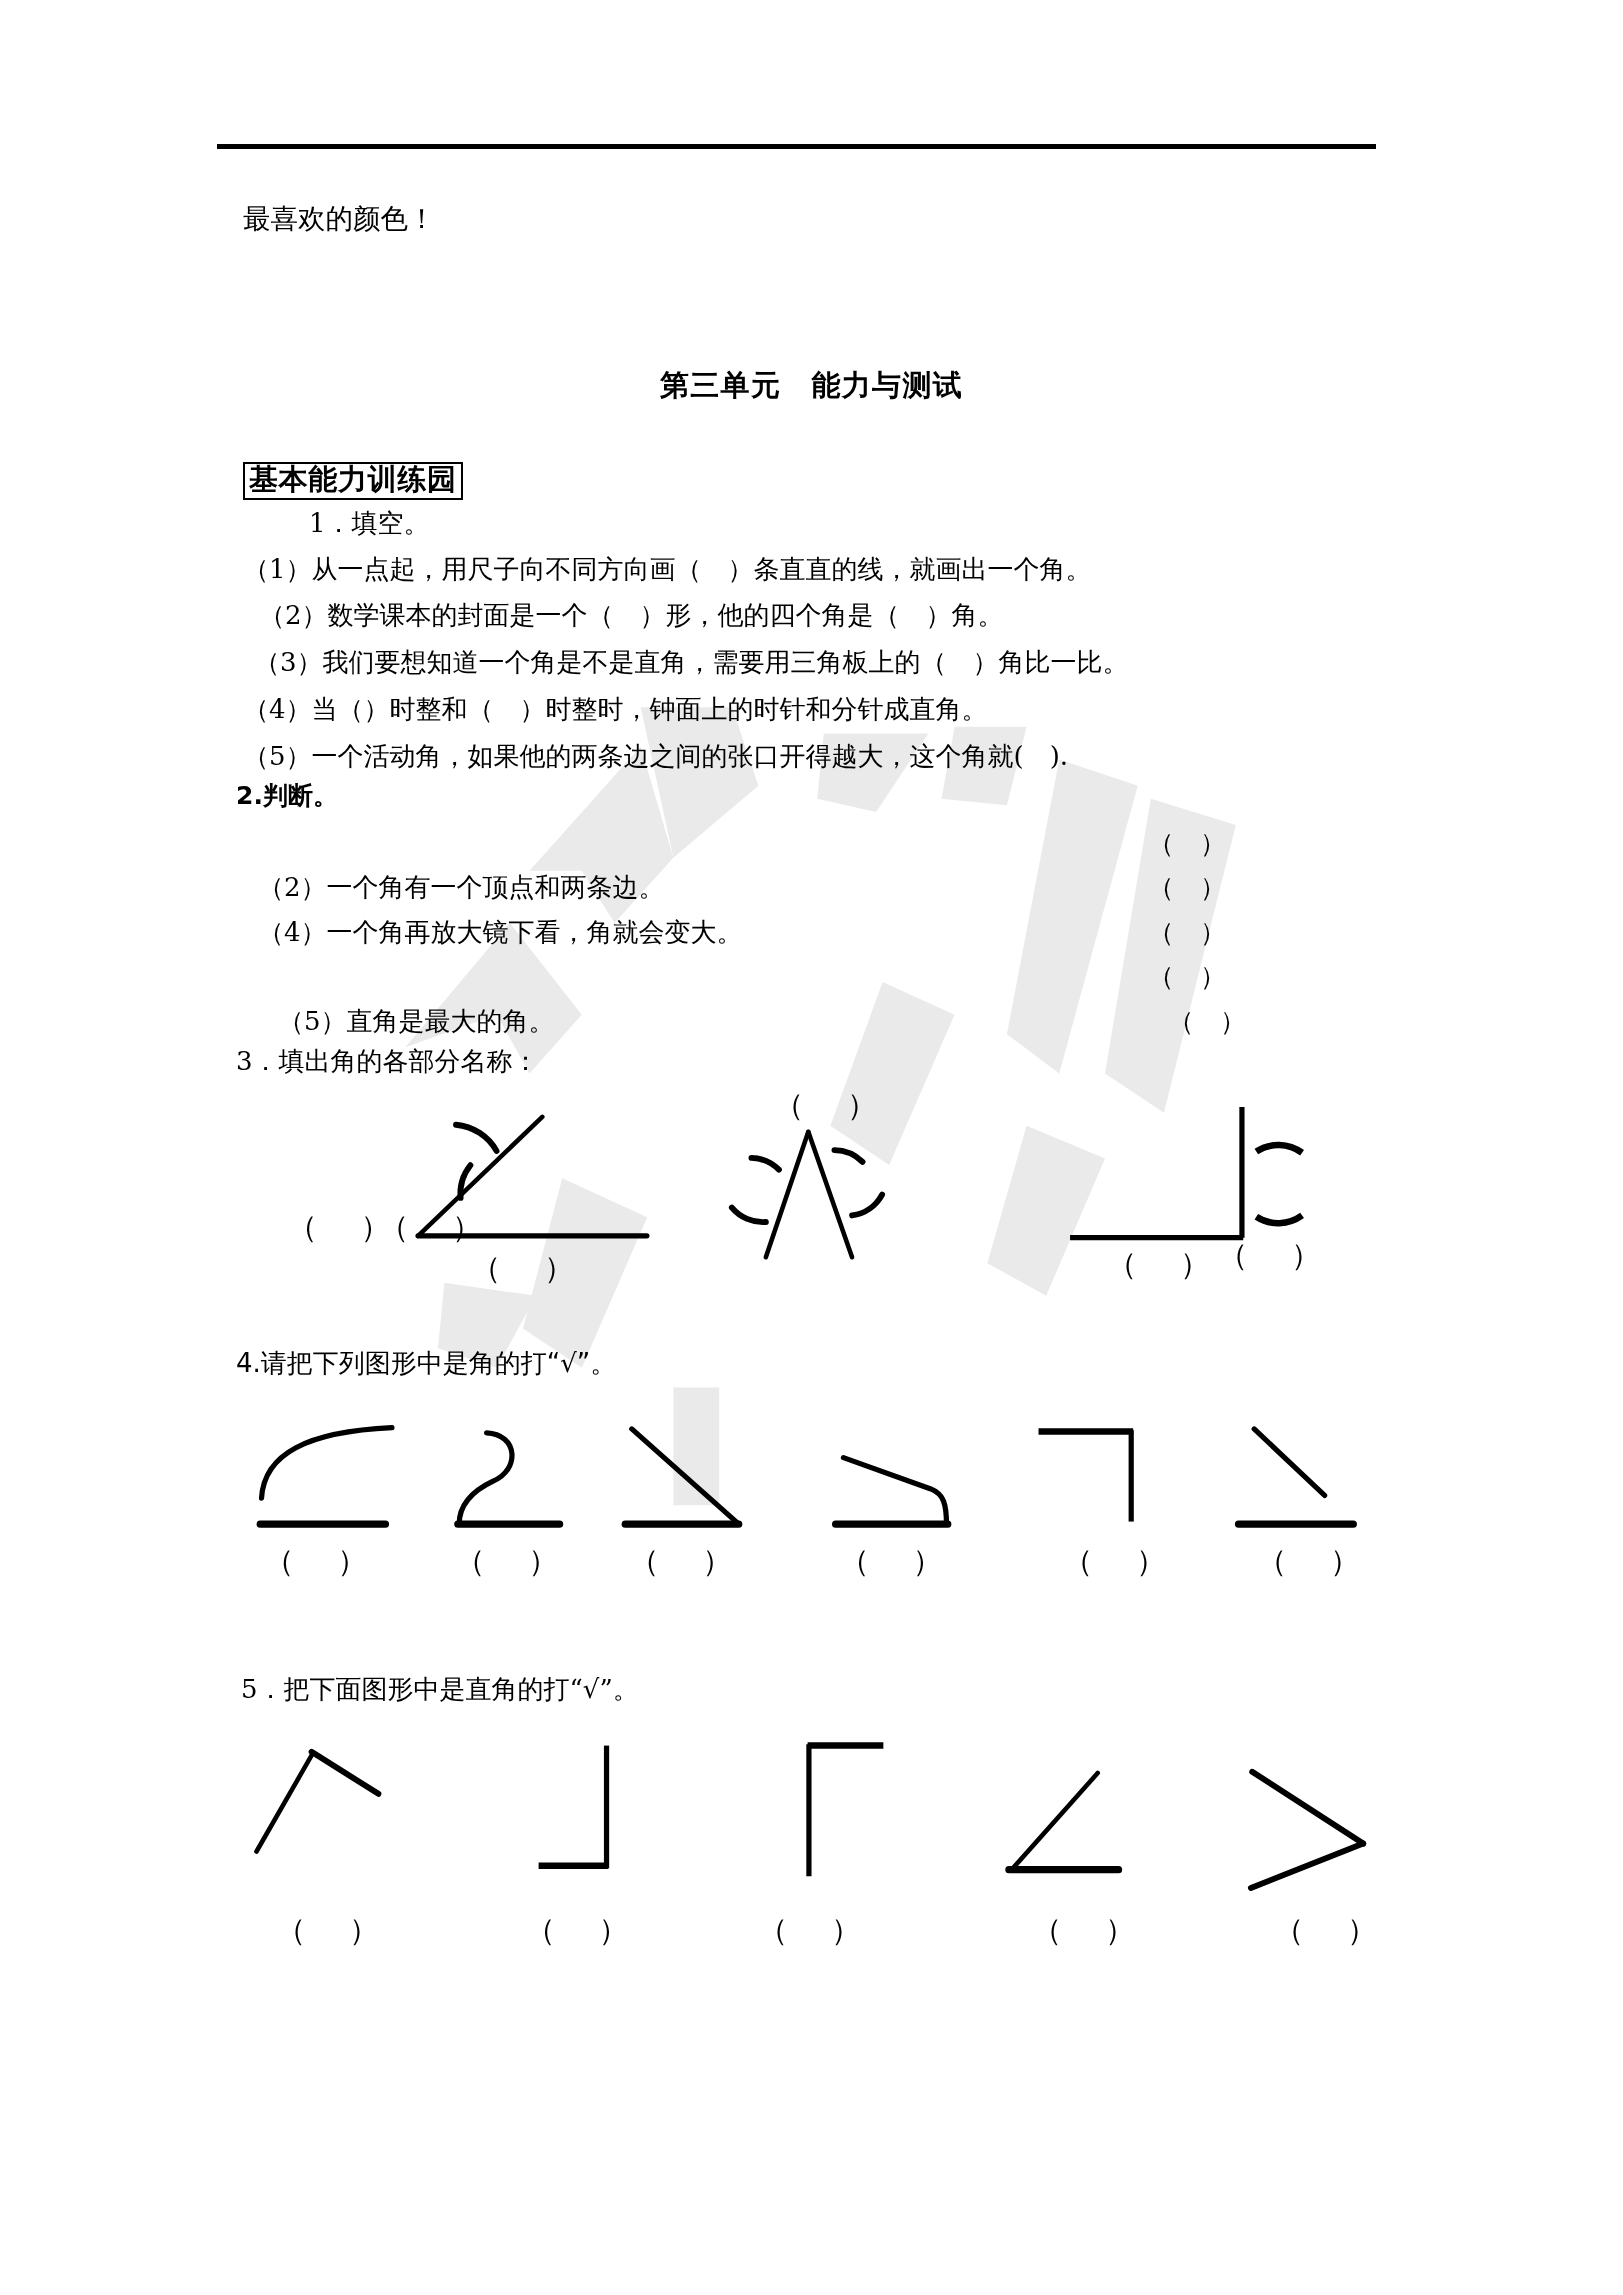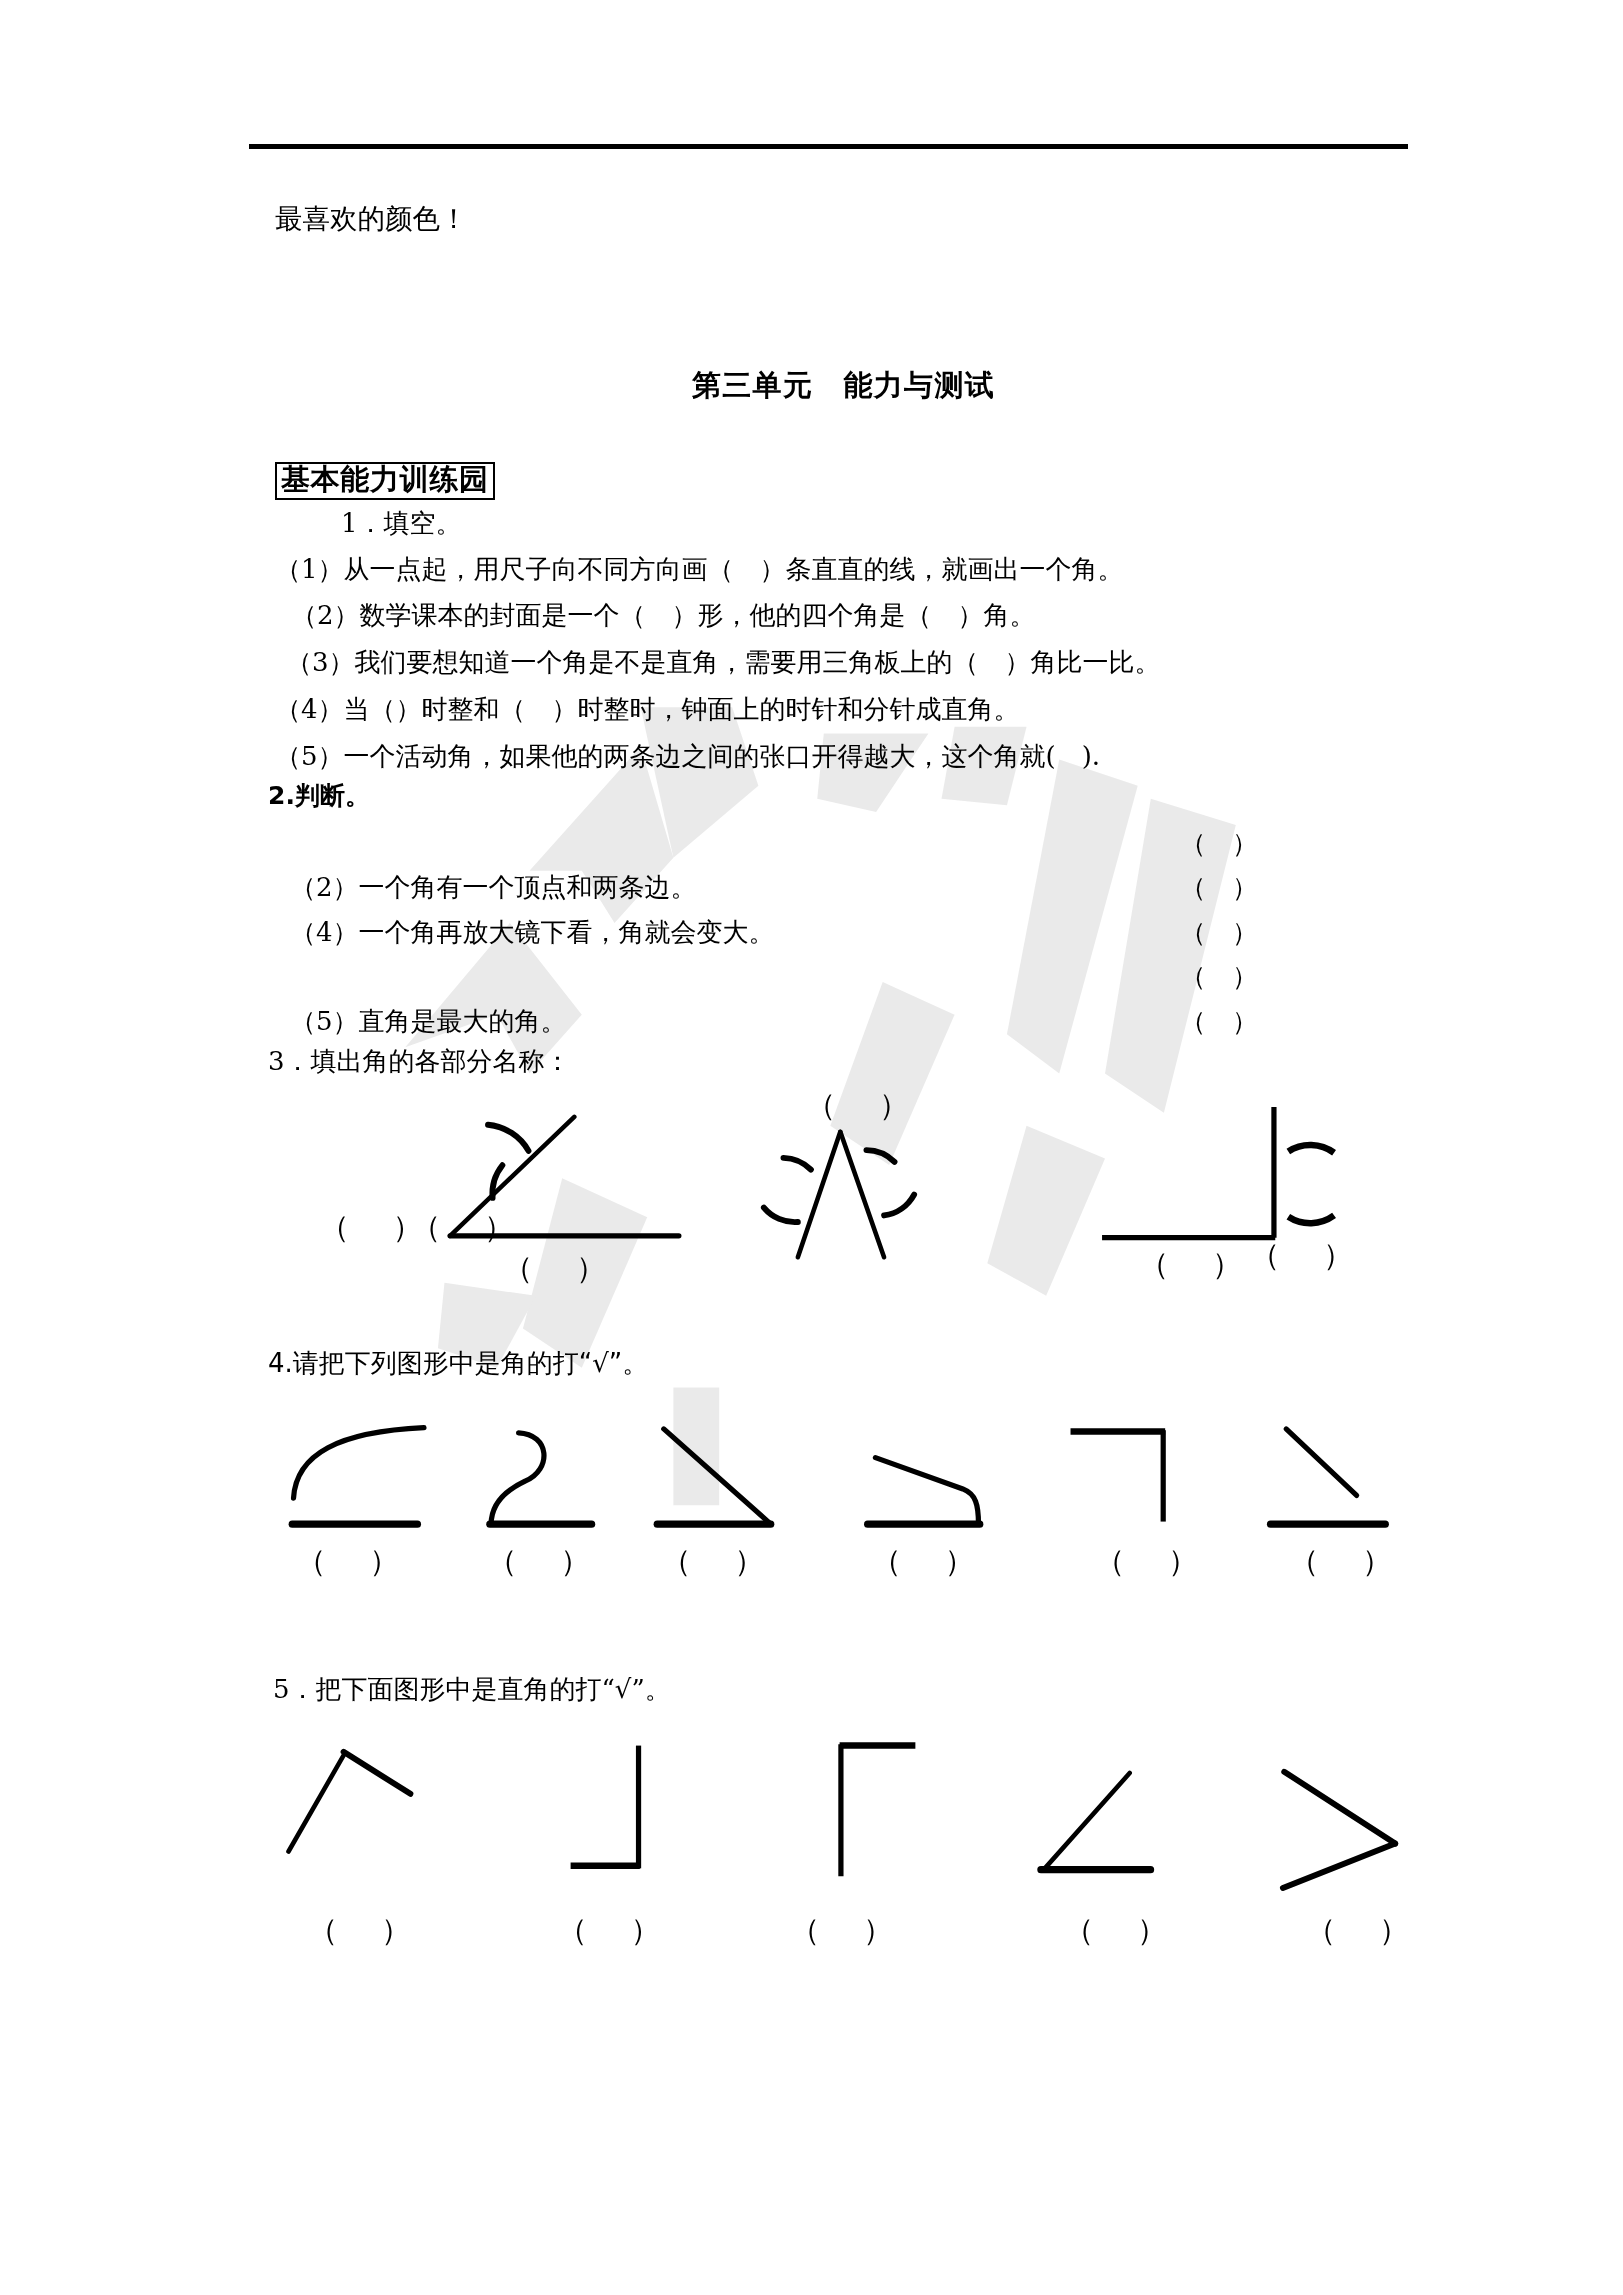--- a/index.html
+++ b/index.html
@@ -10,21 +10,20 @@
   body {
     font-family: "DejaVu Serif", "Liberation Serif", serif;
     color: #000;
   }
   .page {
     position: relative;
     width: 1530px;
     height: 2295px;
     background: #ffffff;
     overflow: hidden;
-    padding-left: 32px;
   }
 
   
   .wm-big {
     position: absolute;
     left: 366px;
     top: 707px;
     width: 981px;
     height: 818px;
     pointer-events: none;
@@ -164,21 +163,21 @@
       <span>（2）一个角有一个顶点和两条边。</span>
       <span class="bracket">（　）</span>
     </div>
     <div class="tf-row" style="top:915px;">
       <span>（4）一个角再放大镜下看，角就会变大。</span>
       <span class="bracket">（　）</span>
     </div>
     <div class="tf-row" style="top:959px;">
       <span class="bracket">（　）</span>
     </div>
-    <div class="tf-row" style="top:1004px;">
+    <div class="tf-row" style="top:1004px;margin-left:20px;">
       <span>（5）直角是最大的角。</span>
       <span class="bracket">（　）</span>
     </div>
 
     <div class="line-text" style="left:236px; top:1047px;">3．填出角的各部分名称：</div>
 
     <div class="fig" style="left:307px; top:1092px;">
       <svg width="366" height="170" viewBox="0 0 560 260">
         <g stroke="#000" fill="none" stroke-linecap="round">
           <line x1="170" y1="220" x2="520" y2="220" stroke-width="8"></line>

